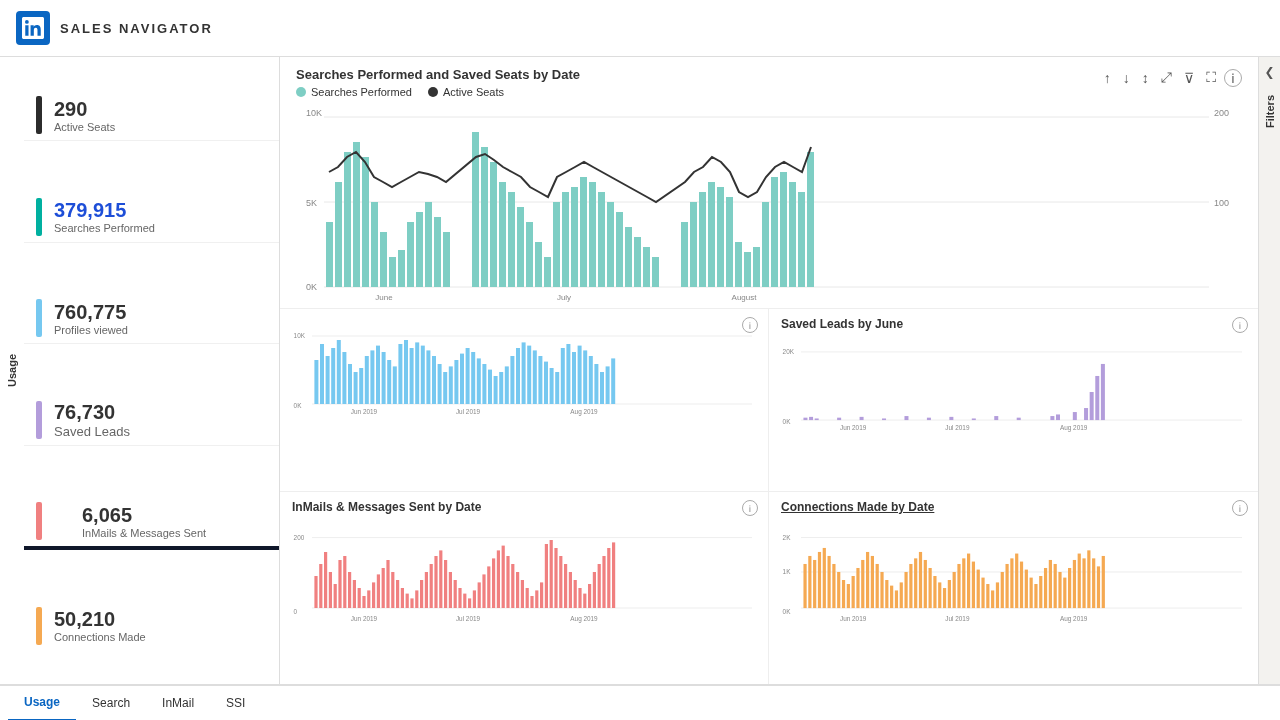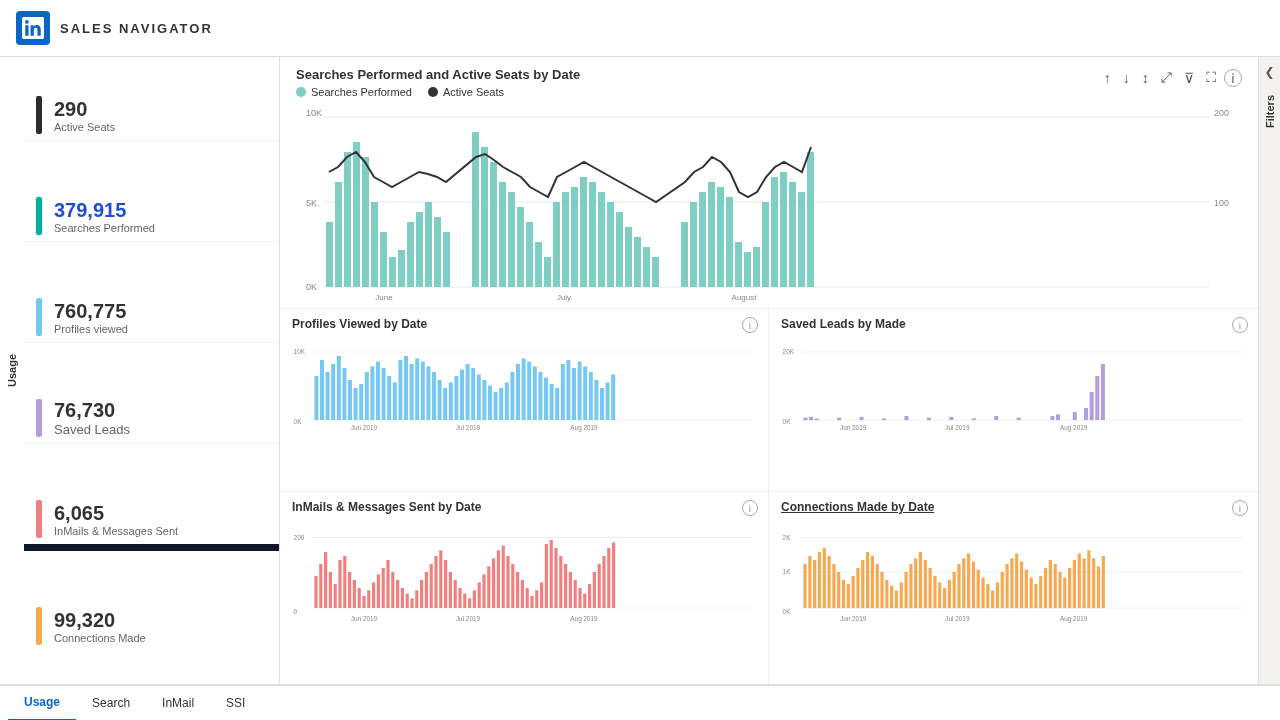--- a/index.html
+++ b/index.html
@@ -53,46 +53,46 @@
         </div>
 
         <div style="display:flex; align-items:center; padding:6px 12px; border-bottom:1px solid #f0f0f0;">
           <div style="width:6px; height:38px; background:#b39ddb; border-radius:2px; margin-right:12px; flex-shrink:0;"></div>
           <div>
             <div style="font-size:20px; font-weight:700; color:#333;">76,730</div>
             <div style="font-size:13px; color:#666;">Saved Leads</div>
           </div>
         </div>
 
-        <div style="display:flex; align-items:center; padding:6px 12px; border-bottom:7px solid #0f172a;">
+        <div style="display:flex; align-items:center; padding:6px 12px; border-bottom:4px solid #0f172a;gap:28px;">
           <div style="width:6px; height:38px; background:#f08080; border-radius:2px; margin-right:12px; flex-shrink:0;"></div>
           <div>
             <div style="font-size:20px; font-weight:700; color:#333;">6,065</div>
             <div style="font-size:11px; color:#666;">InMails &amp; Messages Sent</div>
           </div>
         </div>
 
         <div style="display:flex; align-items:center; padding:6px 12px;">
           <div style="width:6px; height:38px; background:#f5a952; border-radius:2px; margin-right:12px; flex-shrink:0;"></div>
           <div>
-            <div style="font-size:20px; font-weight:700; color:#333;">99,320</div>
+            <div style="font-size:20px; font-weight:700; color:#333;">50,210</div>
             <div style="font-size:11px; color:#666;">Connections Made</div>
           </div>
         </div>
 
       </div>
     </div>
   </div>
 
   <div style="flex:1; display:flex; flex-direction:column; overflow:hidden; background:#f8f8f8;">
 
     <div style="background:#fff; padding:10px 16px 6px; border-bottom:1px solid #eee; position:relative; flex-shrink:0;">
       <div style="display:flex; justify-content:space-between; align-items:flex-start;">
         <div>
-          <div style="font-size:13px; font-weight:600; color:#333; margin-bottom:4px;">Searches Performed and Active Seats by Date</div>
+          <div style="font-size:13px; font-weight:600; color:#333; margin-bottom:4px;">Searches Performed and Saved Seats by Date</div>
           <div style="display:flex; gap:16px; margin-bottom:4px;">
             <div style="display:flex; align-items:center; gap:5px; font-size:11px; color:#333;">
               <div style="width:10px; height:10px; border-radius:50%; background:#7ecec4;"></div>
               <span>Searches Performed</span>
             </div>
             <div style="display:flex; align-items:center; gap:5px; font-size:11px; color:#333;">
               <div style="width:10px; height:10px; border-radius:50%; background:#333;"></div>
               <span>Active Seats</span>
             </div>
           </div>
@@ -184,21 +184,20 @@
           <text x="260" y="198" style="font-size:8px; fill:#888; text-anchor:middle;">July</text>
           <text x="440" y="198" style="font-size:8px; fill:#888; text-anchor:middle;">August</text>
           <text x="260" y="207" style="font-size:8px; fill:#888; text-anchor:middle;">2019</text>
         </svg>
       </div>
     </div>
 
     <div style="display:grid; grid-template-columns:1fr 1fr; flex:1; overflow:hidden;">
 
       <div style="background:#fff; border-right:1px solid #eee; border-bottom:1px solid #eee; padding:8px 12px 2px; position:relative;">
-        <div style="font-size:12px; font-weight:600; color:#333; margin-bottom:2px;">Profiles Viewed by Date</div>
         <div style="position:absolute; top:8px; right:10px; width:16px; height:16px; border:1px solid #aaa; border-radius:50%; display:flex; align-items:center; justify-content:center; font-size:9px; color:#888; cursor:pointer;">ℹ</div>
         <svg viewBox="0 0 580 110" style="width:100%; height:110px;">
           <text x="2" y="12" style="font-size:8px; fill:#888;">10K</text>
           <text x="2" y="100" style="font-size:8px; fill:#888;">0K</text>
           <line x1="25" y1="10" x2="575" y2="10" stroke="#e8e8e8" stroke-width="1"></line>
           <line x1="25" y1="95" x2="575" y2="95" stroke="#e8e8e8" stroke-width="1"></line>
 
           <rect x="28" y="40" width="5" height="55" fill="#76c8f0"></rect>
           <rect x="35" y="20" width="5" height="75" fill="#76c8f0"></rect>
           <rect x="42" y="35" width="5" height="60" fill="#76c8f0"></rect>
@@ -254,21 +253,21 @@
           <rect x="392" y="48" width="5" height="47" fill="#76c8f0"></rect>
           <rect x="399" y="38" width="5" height="57" fill="#76c8f0"></rect>
 
           <text x="90" y="108" style="font-size:8px; fill:#888; text-anchor:middle;">Jun 2019</text>
           <text x="220" y="108" style="font-size:8px; fill:#888; text-anchor:middle;">Jul 2019</text>
           <text x="365" y="108" style="font-size:8px; fill:#888; text-anchor:middle;">Aug 2019</text>
         </svg>
       </div>
 
       <div style="background:#fff; border-bottom:1px solid #eee; padding:8px 12px 2px; position:relative;">
-        <div style="font-size:12px; font-weight:600; color:#333; margin-bottom:2px;">Saved Leads by Made</div>
+        <div style="font-size:12px; font-weight:600; color:#333; margin-bottom:2px;">Saved Leads by June</div>
         <div style="position:absolute; top:8px; right:10px; width:16px; height:16px; border:1px solid #aaa; border-radius:50%; display:flex; align-items:center; justify-content:center; font-size:9px; color:#888; cursor:pointer;">ℹ</div>
         <svg viewBox="0 0 580 110" style="width:100%; height:110px;">
           <text x="2" y="12" style="font-size:8px; fill:#888;">20K</text>
           <text x="2" y="100" style="font-size:8px; fill:#888;">0K</text>
           <line x1="25" y1="10" x2="575" y2="10" stroke="#e8e8e8" stroke-width="1"></line>
           <line x1="25" y1="95" x2="575" y2="95" stroke="#e8e8e8" stroke-width="1"></line>
 
           <rect x="28" y="92" width="5" height="3" fill="#b39ddb"></rect>
           <rect x="35" y="91" width="5" height="4" fill="#b39ddb"></rect>
           <rect x="42" y="93" width="5" height="2" fill="#b39ddb"></rect>

